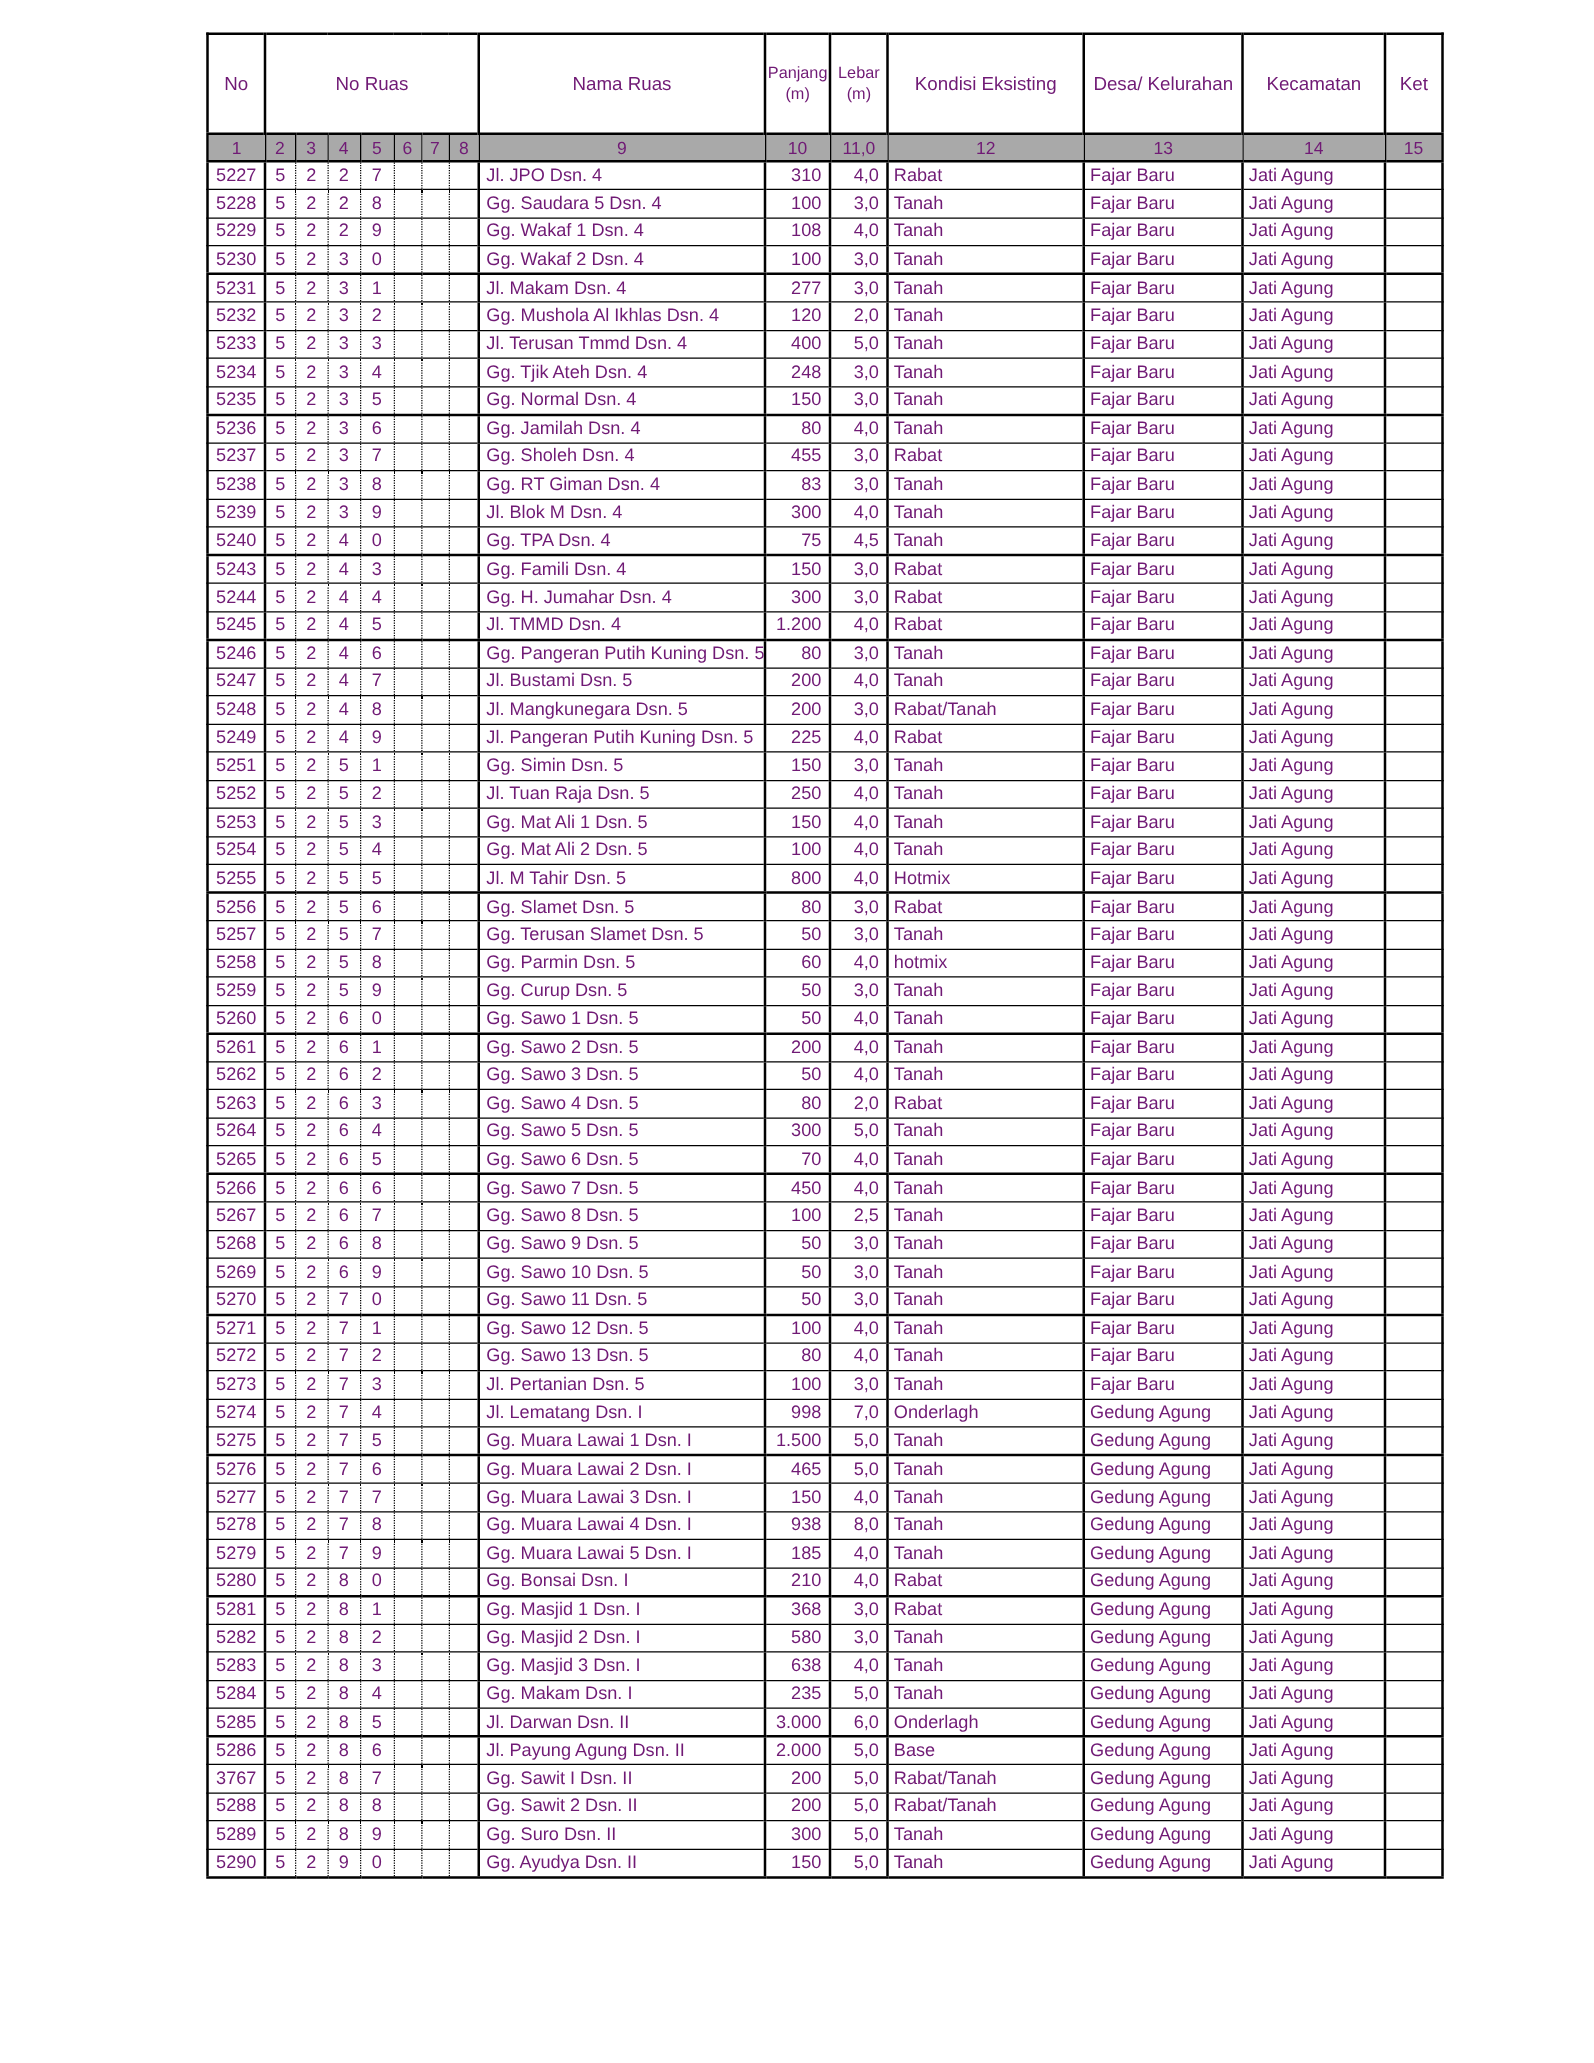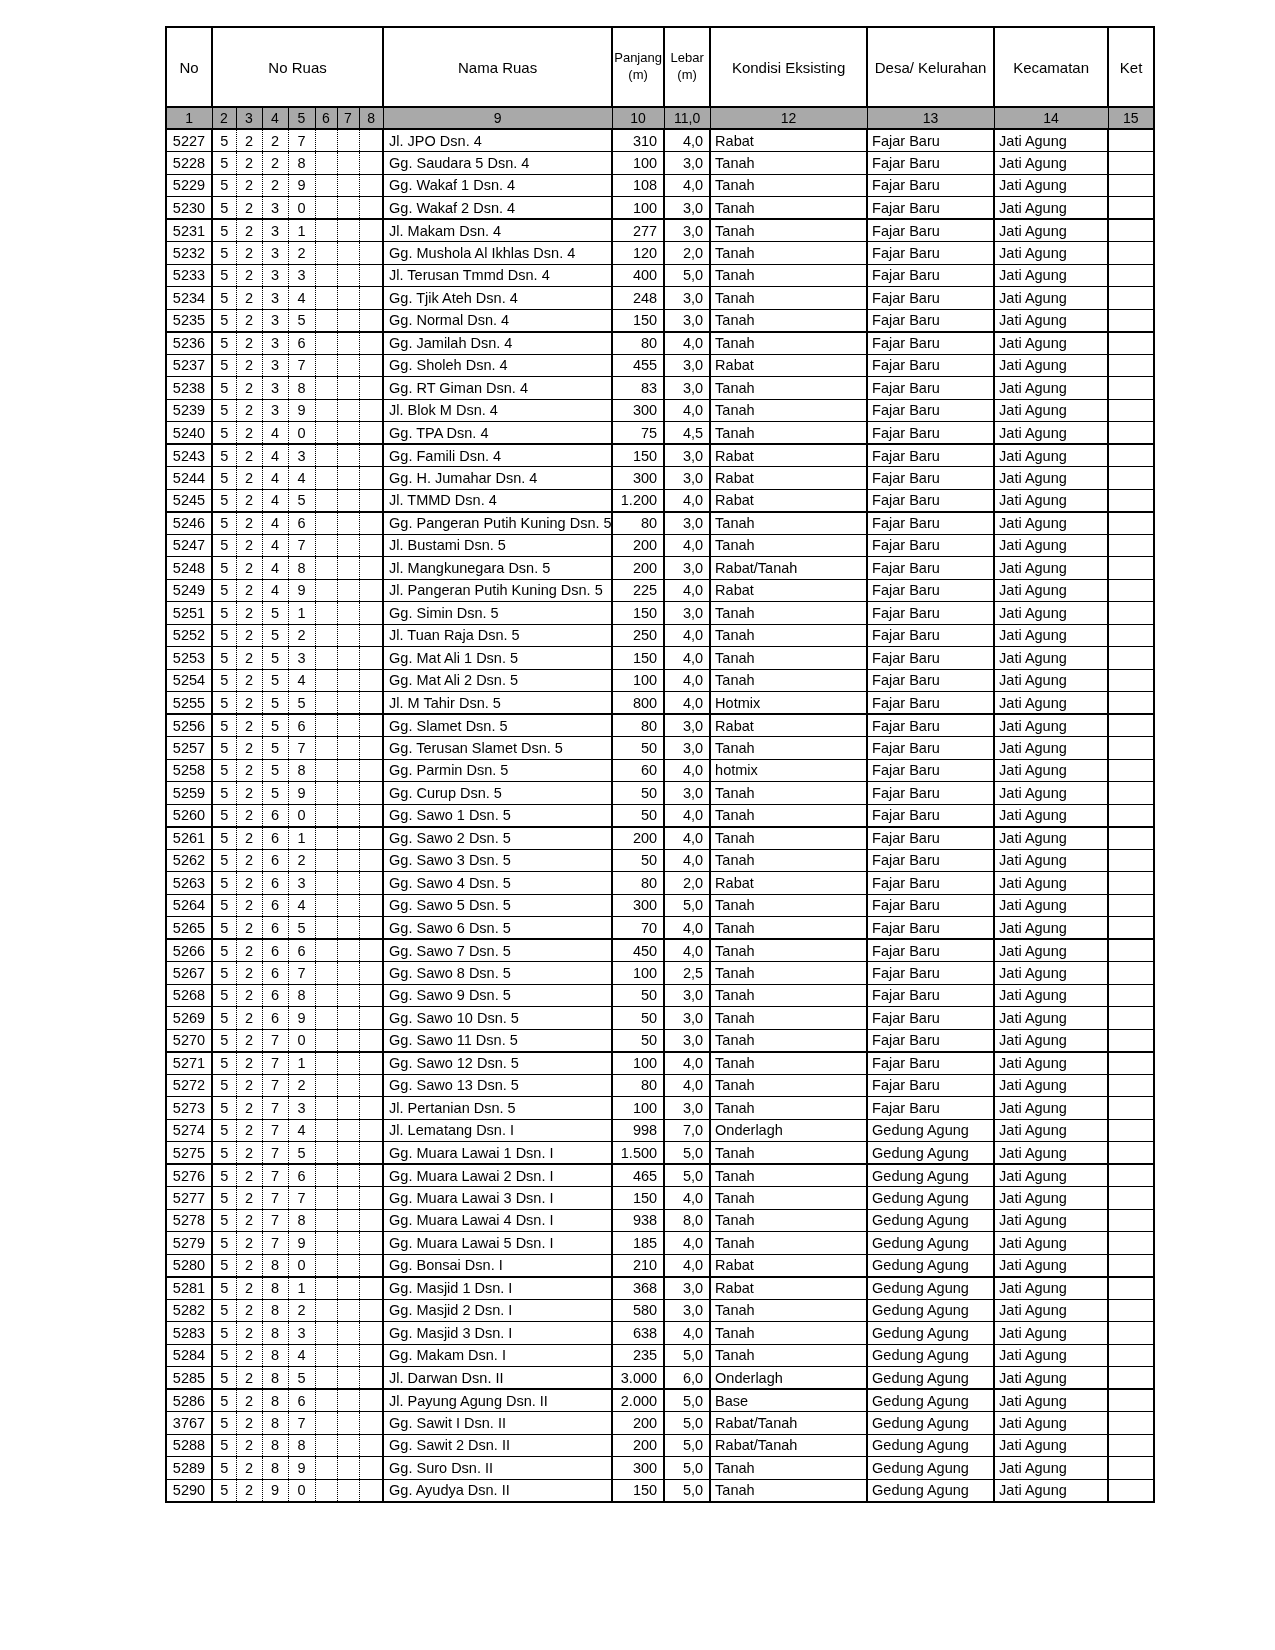--- a/index.html
+++ b/index.html
@@ -2,21 +2,21 @@
 <html><head>
 <meta charset="utf-8">
 <style>
   html, body { margin: 0; padding: 0; background: #ffffff; }
   .page {
     position: relative;
     width: 1275px;
     height: 1650px;
     background: #ffffff;
     font-family: "Liberation Sans", "DejaVu Sans", sans-serif;
-    color: #000000;
+    color: #701a75;
   }
   table.roads {
     position: absolute;
     left: 165px;
     top: 26px;
     width: 988px;
     border-collapse: collapse;
     table-layout: fixed;
     border: 2px solid #000;
   }

